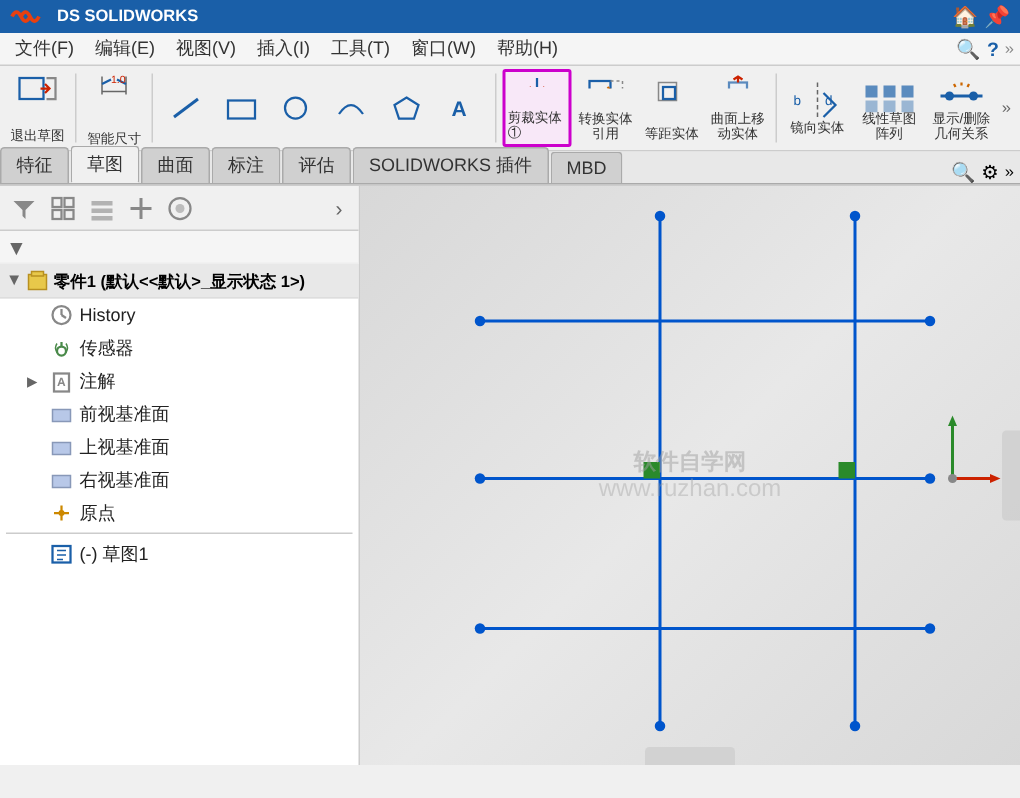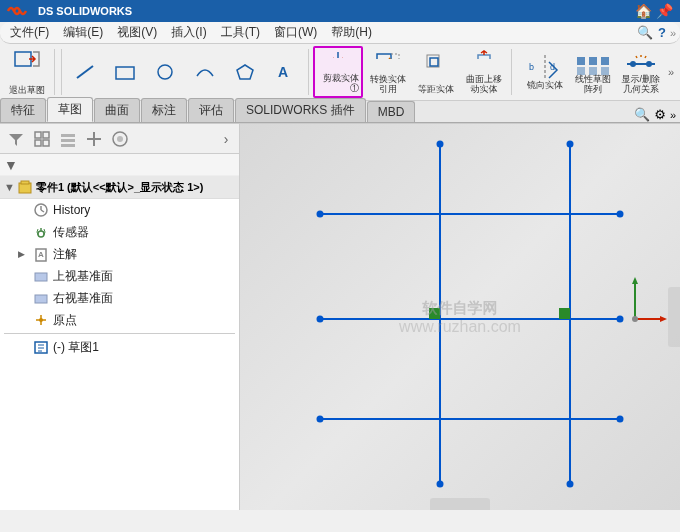--- a/index.html
+++ b/index.html
@@ -2,21 +2,21 @@
 <html><head>
   <meta charset="utf-8">
   <style>
     * { margin: 0; padding: 0; box-sizing: border-box; }
     body { width: 680px; height: 532px; overflow: hidden; font-family: 'SimSun', 'Microsoft YaHei', sans-serif; font-size: 12px; background: #f0f0f0; }
 
     
     #title-bar { height: 22px; background: linear-gradient(to bottom, #1a5fa8, #1a5fa8); display: flex; align-items: center; padding: 0 6px; color: white; font-size: 12px; }
 
     
-    #menu-bar { height: 22px; background: #f5f5f5; border-bottom: 1px solid #ccc; display: flex; align-items: center; padding: 0 4px; gap: 2px; border-radius: 10px; }
+    #menu-bar { height: 22px; background: #f5f5f5; border-bottom: 1px solid #ccc; display: flex; align-items: center; padding: 0 4px; gap: 2px; }
     .menu-item { padding: 2px 6px; font-size: 12px; cursor: pointer; color: #333; }
 
     
     #toolbar-area { height: 80px; background: #f0f0f0; border-bottom: 1px solid #ccc; display: flex; flex-direction: column; }
     #toolbar-row1 { display: flex; align-items: center; height: 58px; padding: 2px 4px; gap: 2px; border-bottom: 1px solid #ccc; }
     .toolbar-btn { display: flex; flex-direction: column; align-items: center; justify-content: center; width: 46px; height: 52px; cursor: pointer; border: 1px solid transparent; border-radius: 2px; padding: 2px; font-size: 10px; color: #333; gap: 16px; }
     .toolbar-btn-small { display: flex; flex-direction: column; align-items: center; justify-content: center; width: 38px; height: 52px; cursor: pointer; border: 1px solid transparent; border-radius: 2px; padding: 2px; font-size: 10px; color: #333; }
     .toolbar-separator { width: 1px; height: 46px; background: #ccc; margin: 0 2px; }
     .toolbar-btn-highlight { border: 2px solid #cc00cc !important; background: #f8e8f8 !important; }
 
@@ -97,20 +97,31 @@
           <rect x="2" y="4" width="16" height="14" stroke="#1a5fa8" stroke-width="1.5" fill="none"></rect>
           <path d="M20,4 L26,4 L26,18 L20,18" stroke="#888" stroke-width="1.5" fill="none"></path>
           <path d="M16,11 L22,11 M19,8 L22,11 L19,14" stroke="#cc2200" stroke-width="1.5" fill="none"></path>
         </svg>
       </div>
       <span style="font-size:9px;color:#333;text-align:center;line-height:1.1;">退出草图</span>
     </div>
 
     <div class="toolbar-separator"></div>
 
+    <div class="toolbar-btn">
+      <div>
+        <svg width="28" height="22">
+          <path d="M6,16 L22,16" stroke="#666" stroke-width="1"></path>
+          <path d="M6,6 L6,18 M22,6 L22,18" stroke="#666" stroke-width="1"></path>
+          <path d="M6,11 L12,8 M22,11 L16,8" stroke="#1a5fa8" stroke-width="1.5"></path>
+          <text x="12" y="10" font-size="7" fill="#cc2200">1.0</text>
+        </svg>
+      </div>
+      <span style="font-size:9px;">智能尺寸</span>
+    </div>
 
     <div class="toolbar-separator"></div>
 
     <div class="toolbar-btn-small">
       <svg width="24" height="20">
         <line x1="4" y1="16" x2="20" y2="4" stroke="#1a5fa8" stroke-width="2"></line>
       </svg>
     </div>
 
     <div class="toolbar-btn-small">
@@ -145,21 +156,21 @@
 
     <div class="toolbar-separator"></div>
 
     <div class="toolbar-btn toolbar-btn-highlight" style="width:50px;">
       <svg width="30" height="24">
         <line x1="15" y1="2" x2="15" y2="22" stroke="#1a5fa8" stroke-width="1.5"></line>
         <line x1="4" y1="12" x2="26" y2="12" stroke="#1a5fa8" stroke-width="1.5"></line>
         <path d="M10,8 L14,12 L10,16" stroke="#cc2200" stroke-width="1.5" fill="none"></path>
         <path d="M20,8 L16,12 L20,16" stroke="#cc2200" stroke-width="1.5" fill="none"></path>
       </svg>
-      <span style="font-size:9px;text-align:right;line-height:1.1;">剪裁实体①</span>
+      <span style="font-size:9px;text-align:left;line-height:1.1;">剪裁实体①</span>
     </div>
 
     <div class="toolbar-btn">
       <svg width="28" height="24">
         <rect x="3" y="5" width="14" height="14" stroke="#1a5fa8" stroke-width="1.5" fill="none"></rect>
         <path d="M17,5 L25,5 L25,19 L17,19" stroke="#888" stroke-width="1" stroke-dasharray="2,2" fill="none"></path>
         <path d="M12,12 L18,12 M15,9 L18,12 L15,15" stroke="#cc6600" stroke-width="1.5" fill="none"></path>
       </svg>
       <span style="font-size:9px;text-align:center;line-height:1.1;">转换实体引用</span>
     </div>
@@ -326,20 +337,29 @@
         <div class="node-icon">
           <svg width="16" height="16">
             <rect x="3" y="3" width="10" height="12" fill="none" stroke="#888" stroke-width="1.5"></rect>
             <text x="5" y="11" font-size="8" font-weight="bold" fill="#888">A</text>
           </svg>
         </div>
         <span>注解</span>
       </div>
 
 
+      <div class="tree-item indent1">
+        <span class="arrow"></span>
+        <div class="node-icon">
+          <svg width="16" height="16">
+            <rect x="2" y="5" width="12" height="8" fill="#b8c8e8" stroke="#8898b8" stroke-width="1"></rect>
+          </svg>
+        </div>
+        <span>前视基准面</span>
+      </div>
 
       <div class="tree-item indent1">
         <span class="arrow"></span>
         <div class="node-icon">
           <svg width="16" height="16">
             <rect x="2" y="5" width="12" height="8" fill="#b8c8e8" stroke="#8898b8" stroke-width="1"></rect>
           </svg>
         </div>
         <span>上视基准面</span>
       </div>

